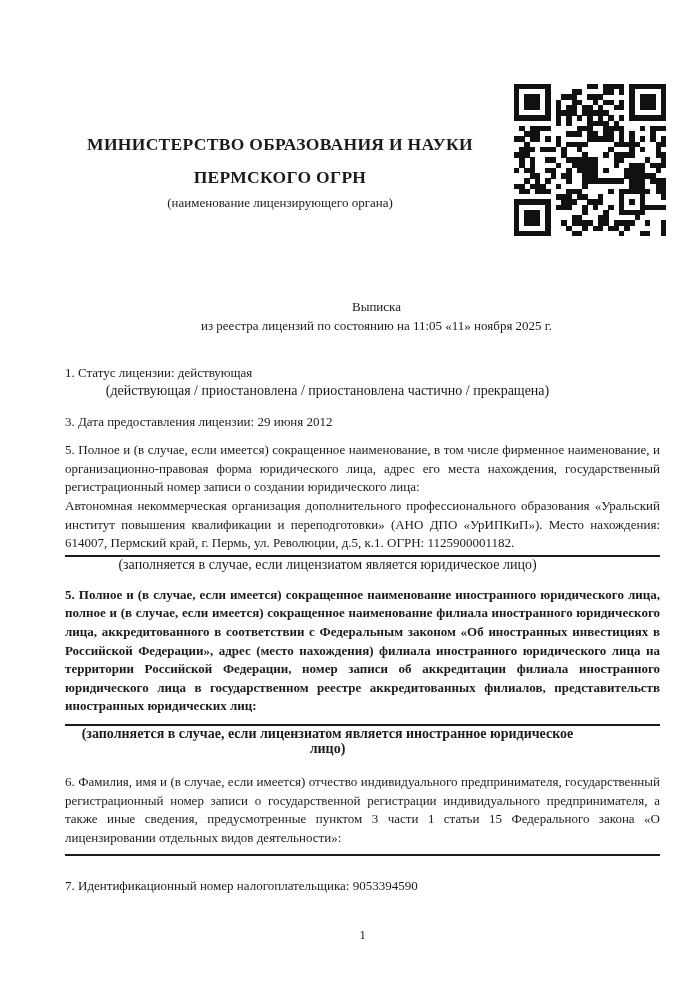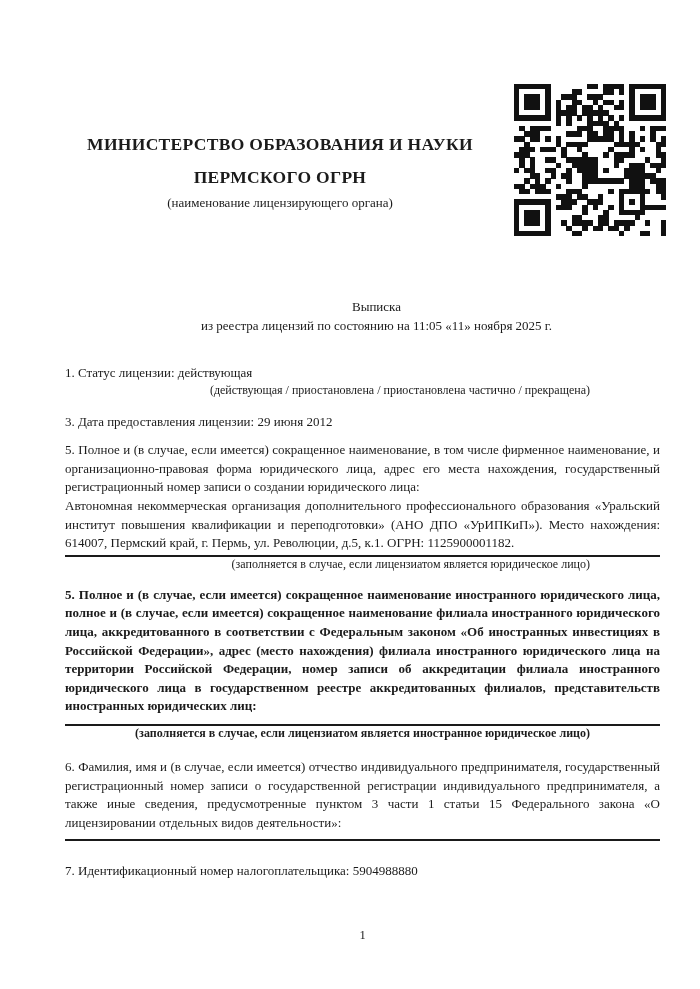--- a/index.html
+++ b/index.html
@@ -31,21 +31,21 @@
     text-align:center; font-size:13px; line-height:19px;
   }
   
   .content {
     position:absolute; left:65px; top:364px; width:595px;
     font-size:13px; line-height:18.6px;
   }
   .para { text-align:justify; }
   .line { text-align:left; }
   .note, .footnote {
-    text-align:right; font-size:12px; line-height:15px;
+    text-align:center; font-size:14px; line-height:15px;
     padding-right:70px;
   }
   .rule {
     height:0; border-top:2px solid #1a1a1a; margin-top:2px;
   }
   .mt23 { margin-top:23px; }
   .mt21 { margin-top:21px; }
   .mt17 { margin-top:17px; }
   .mt15 { margin-top:15px; }
   .mt14 { margin-top:14px;font-weight:bold; }
@@ -508,17 +508,17 @@
       <div class="para">5. Полное и (в случае, если имеется) сокращенное наименование иностранного юридического лица, полное и (в случае, если имеется) сокращенное наименование филиала иностранного юридического лица, аккредитованного в соответствии с Федеральным законом «Об иностранных инвестициях в Российской Федерации», адрес (место нахождения) филиала иностранного юридического лица на территории Российской Федерации, номер записи об аккредитации филиала иностранного юридического лица в государственном реестре аккредитованных филиалов, представительств иностранных юридических лиц:</div>
       <div class="rule mt8"></div>
       <div class="footnote">(заполняется в случае, если лицензиатом является иностранное юридическое лицо)</div>
     </div>
 
     <div class="mt17">
       <div class="para">6. Фамилия, имя и (в случае, если имеется) отчество индивидуального предпринимателя, государственный регистрационный номер записи о государственной регистрации индивидуального предпринимателя, а также иные сведения, предусмотренные пунктом 3 части 1 статьи 15 Федерального закона «О лицензировании отдельных видов деятельности»:</div>
       <div class="rule mt7"></div>
     </div>
 
-    <div class="line mt21">7. Идентификационный номер налогоплательщика: 5904988880</div>
+    <div class="line mt21">7. Идентификационный номер налогоплательщика: 9053394590</div>
   </div>
 
   <div class="page-number">1</div>
 </div>
 
 </body></html>

